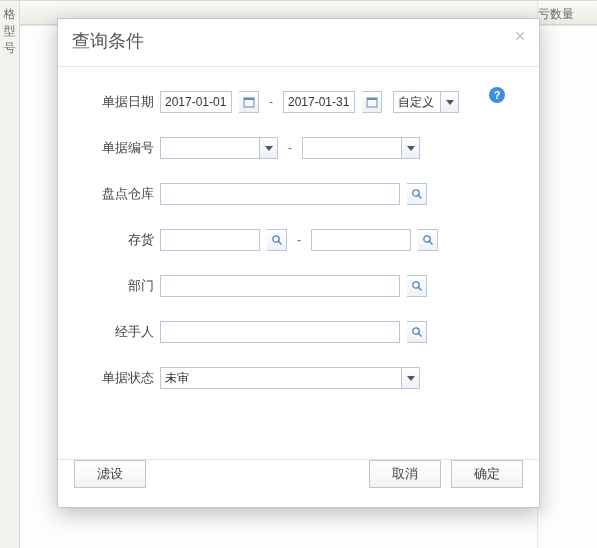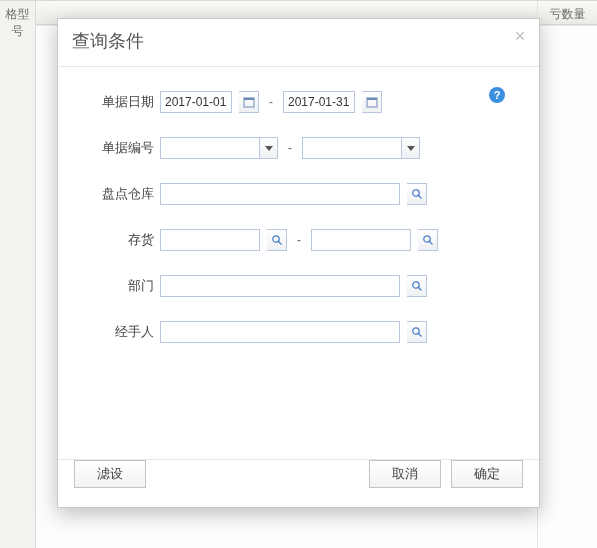--- a/index.html
+++ b/index.html
@@ -12,31 +12,31 @@
     background: #f3f3f0;
     overflow: hidden;
   }
   
   .bg-grid {
     position: absolute; inset: 0;
     background: #fdfdfd;
     border-top: 1px solid #d9d9d9;
   }
   .bg-col-left {
-    position: absolute; left: 0; top: 0; width: 36px; height: 100%;
+    position: absolute; left: 0; top: 0; width: 20px; height: 100%;
     background: #f4f2ee;
     border-right: 1px solid #d9d9d9;
     padding-top: 5px;
     text-align: center;
     color: #6b6b6b;
   }
   .bg-col-right {
     position: absolute; right: 0; top: 0; width: 60px; height: 100%;
     padding-top: 5px;
-    text-align: center;
+    text-align: left;
     color: #6b6b6b;
     border-left: 1px solid #e6e6e6;
   }
   .bg-header {
     position: absolute; left:0; right:0; top:0; height:24px;
     background: linear-gradient(#fafaf7,#eceae4);
     border-bottom: 1px solid #d5d5d5;
   }
   .bg-row-sep { position:absolute; left:0; right:0; height:1px; background:#e8e8e8; top:24px;}
   
@@ -195,20 +195,26 @@
             </svg>
         </div>
         <span class="sep-dash">-</span>
         <input class="inp inp-date" value="2017-01-31" style="">
         <div class="icon-btn">
           <svg width="12" height="12" viewBox="0 0 12 12">
               <rect x="1" y="2" width="10" height="9" fill="none" stroke="#6b89b5" stroke-width="1"></rect>
               <rect x="1" y="2" width="10" height="2" fill="#6b89b5"></rect>
             </svg>
         </div>
+        <div class="combo" style="margin-left:4px;">
+          <input class="inp" style="width: 48px;" value="自定义">
+          <div class="drop-caret">
+              <div class="caret-down"></div>
+            </div>
+        </div>
       </div>
     </div>
 
     <div class="form-row">
       <div class="form-label">单据编号</div>
       <div class="field-wrap">
         <div class="combo">
           <input class="inp" style="width: 100px;" value="">
           <div class="drop-caret">
               <div class="caret-down"></div>
@@ -277,20 +283,31 @@
         <input class="inp" style="width: 240px;" value="">
         <div class="icon-btn">
           <svg width="12" height="12" viewBox="0 0 12 12">
               <circle cx="5" cy="5" r="3.2" fill="none" stroke="#4d7fc8" stroke-width="1.3"></circle>
               <line x1="7.5" y1="7.5" x2="10.5" y2="10.5" stroke="#4d7fc8" stroke-width="1.3"></line>
             </svg>
         </div>
       </div>
     </div>
 
+    <div class="form-row">
+      <div class="form-label">单据状态</div>
+      <div class="field-wrap">
+        <div class="combo">
+          <input class="inp" style="width: 242px;" value="未审">
+          <div class="drop-caret">
+              <div class="caret-down"></div>
+            </div>
+        </div>
+      </div>
+    </div>
 
   </div>
 
   <div class="modal-footer">
     <button class="btn">滤设</button>
     <div class="footer-spacer"></div>
     <button class="btn">取消</button>
     <button class="btn">确定</button>
   </div>
 </div>

